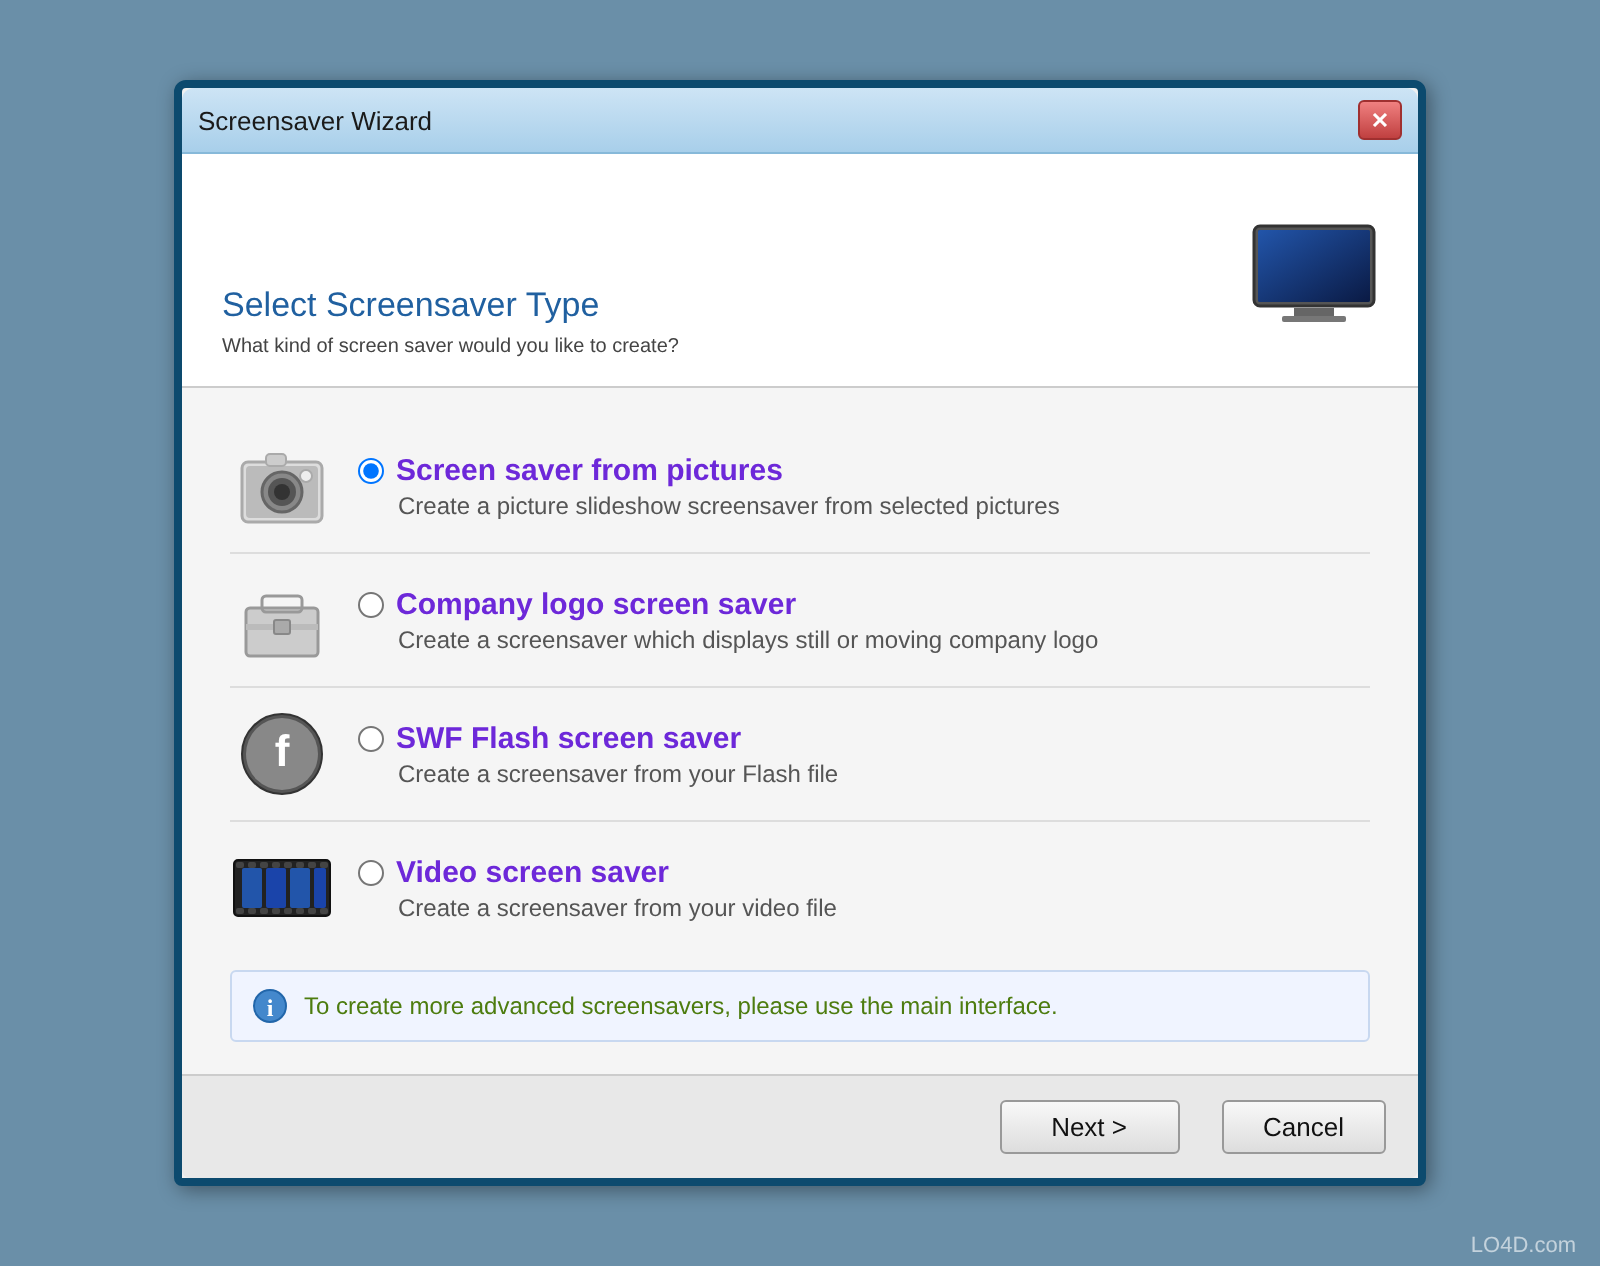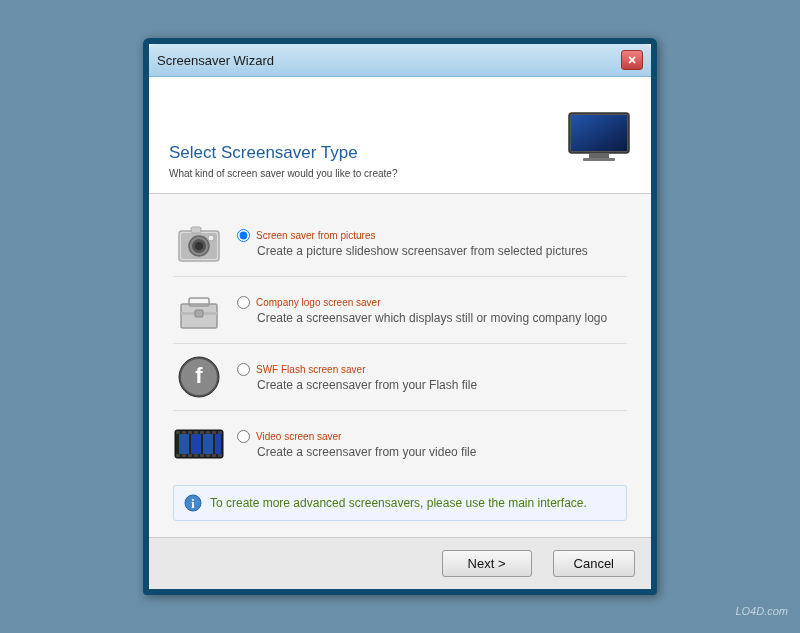--- a/index.html
+++ b/index.html
@@ -8,23 +8,23 @@
       display: flex;
       align-items: center;
       justify-content: center;
       width: 800px;
       height: 633px;
       font-family: 'Segoe UI', Tahoma, sans-serif;
       font-size: 13px;
     }
 
     .window {
-      width: 514px;
+      width: 626px;
       background: #f0f0f0;
-      border: 6px solid #0c4a6e;
+      border: 4px solid #0c4a6e;
       border-radius: 6px 6px 4px 4px;
       box-shadow: 2px 2px 10px rgba(0,0,0,0.4);
     }
 
     .title-bar {
       background: linear-gradient(to bottom, #cde4f5 0%, #a8cfea 100%);
       border-radius: 6px 6px 0 0;
       padding: 6px 8px;
       display: flex;
       align-items: center;
@@ -114,23 +114,23 @@
       gap: 6px;
       margin-bottom: 2px;
     }
 
     .option-radio-row input[type="radio"] {
       margin: 0;
       cursor: pointer;
     }
 
     .option-label {
-      font-weight: normal;
-      font-size: 10px;
-      color: #c2410c;
+      font-weight: bold;
+      font-size: 15px;
+      color: #6d28d9;
     }
 
     .option-desc {
       font-size: 12px;
       color: #555;
       margin-left: 20px;
     }
 
     .info-bar {
       display: flex;
@@ -184,25 +184,24 @@
 
     
     .divider {
       border: none;
       border-top: 1px solid #ddd;
       margin: 0;
     }
 
     .watermark {
       position: fixed;
-      bottom: 16px;
+      bottom: 4px;
       right: 12px;
       color: rgba(255,255,255,0.6);
       font-size: 11px;
-      font-style: italic;
     }
   </style>
 </head>
 <body>
 
 <div class="window">
 
   <div class="title-bar">
     <span class="title-bar-text">Screensaver Wizard</span>
     <div class="close-btn">✕</div>

